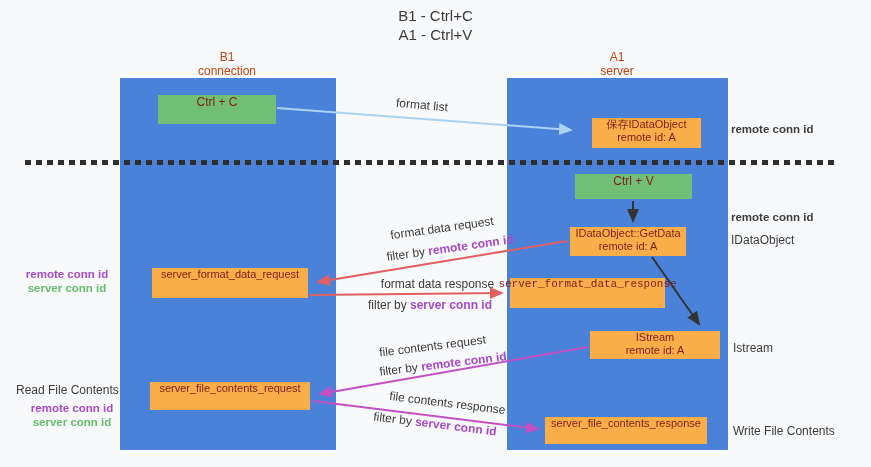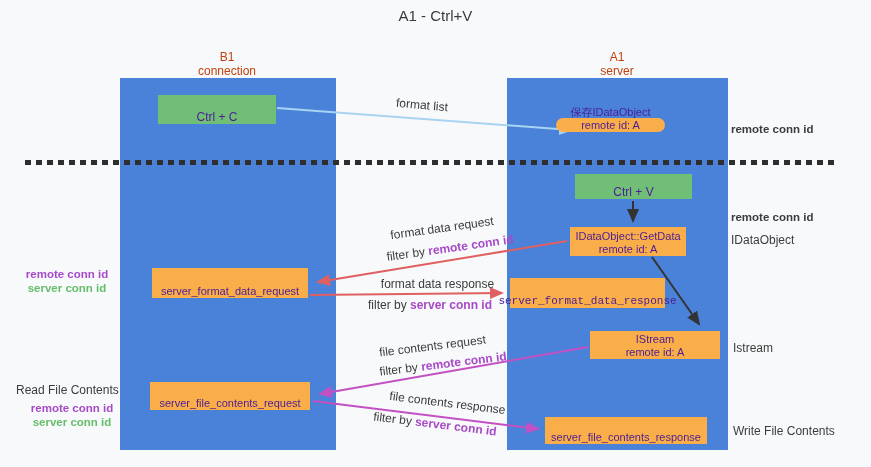--- a/index.html
+++ b/index.html
@@ -8,21 +8,21 @@
   .title{position:absolute;top:6px;left:0;width:100%;text-align:center;
          font-size:15px;line-height:19px;color:#3a3a3a;z-index:5;}
   .lane{position:absolute;top:78px;height:372px;background:var(--lane-blue);z-index:1;}
   .lane-b1{left:120px;width:216px;}
   .lane-a1{left:507px;width:221px;}
   .hdr{position:absolute;text-align:center;font-size:12px;line-height:14px;color:#c2410c;z-index:5;}
   .divider{position:absolute;left:25px;top:160px;width:814px;height:5px;z-index:4;
            background:repeating-linear-gradient(90deg,var(--divider-black) 0 6px,transparent 6px 11px);}
   svg.arrows{position:absolute;left:0;top:0;z-index:2;pointer-events:none;}
   .node{position:absolute;display:flex;flex-direction:column;align-items:center;
-        justify-content:flex-end;color:#4c1d95;text-align:center;z-index:3;}
+        justify-content:flex-start;color:#7f1d1d;text-align:center;z-index:3;}
   .green{background:var(--node-green);font-size:12px;}
   .orange{background:var(--node-orange);font-size:11px;line-height:13px;}
   .albl{position:absolute;font-size:12px;color:#3c3c3c;white-space:nowrap;z-index:4;
         text-align:center;transform-origin:center;}
   .key-p{font-weight:bold;color:var(--label-purple);}
   .key-g{font-weight:bold;color:var(--label-green);}
   .side{position:absolute;font-size:12px;color:#3c3c3c;white-space:nowrap;z-index:4;}
   .side-k{font-size:11.5px;font-weight:bold;}
   .stack{position:absolute;text-align:center;line-height:14px;z-index:4;}
   .ln-lightblue{stroke:var(--arrow-light-blue);stroke-width:2;fill:none;}
@@ -33,20 +33,21 @@
   .mk-black{fill:var(--arrow-black);}
   .mk-red{fill:var(--arrow-red);}
   .mk-magenta{fill:var(--arrow-magenta);}
 </style>
 </head>
 <body>
 
 <div class="canvas">
 
   <div class="title">
+    <div>B1 - Ctrl+C</div>
     <div>A1 - Ctrl+V</div>
   </div>
 
   <div class="hdr" style="left:157px;top:50px;width:140px;">
     <div>B1</div>
     <div>connection</div>
   </div>
   <div class="hdr" style="left:547px;top:50px;width:140px;">
     <div>A1</div>
     <div>server</div>
@@ -78,21 +79,21 @@
     <path class="ln-red" d="M567,241 L318,282" marker-end="url(#ah-rd)"></path>
     <path class="ln-red" d="M310,295 L502,293" marker-end="url(#ah-rd)"></path>
     <path class="ln-magenta" d="M588,347 L320,394" marker-end="url(#ah-mg)"></path>
     <path class="ln-magenta" d="M313,401 L538,429" marker-end="url(#ah-mg)"></path>
   </svg>
 
   <div class="node green" style="left:158px;top:95px;width:118px;height:29px;">
     <span>Ctrl + C</span>
   </div>
 
-  <div class="node orange" style="left:556px;top:118px;width:109px;height:14px;border-radius:12px;">
+  <div class="node orange" style="left:592px;top:118px;width:109px;height:30px;">
     <span>保存IDataObject</span>
     <span>remote id: A</span>
   </div>
 
   <div class="node green" style="left:575px;top:174px;width:117px;height:25px;">
     <span>Ctrl + V</span>
   </div>
 
   <div class="node orange" style="left:570px;top:227px;width:116px;height:29px;">
     <span>IDataObject::GetData</span>

